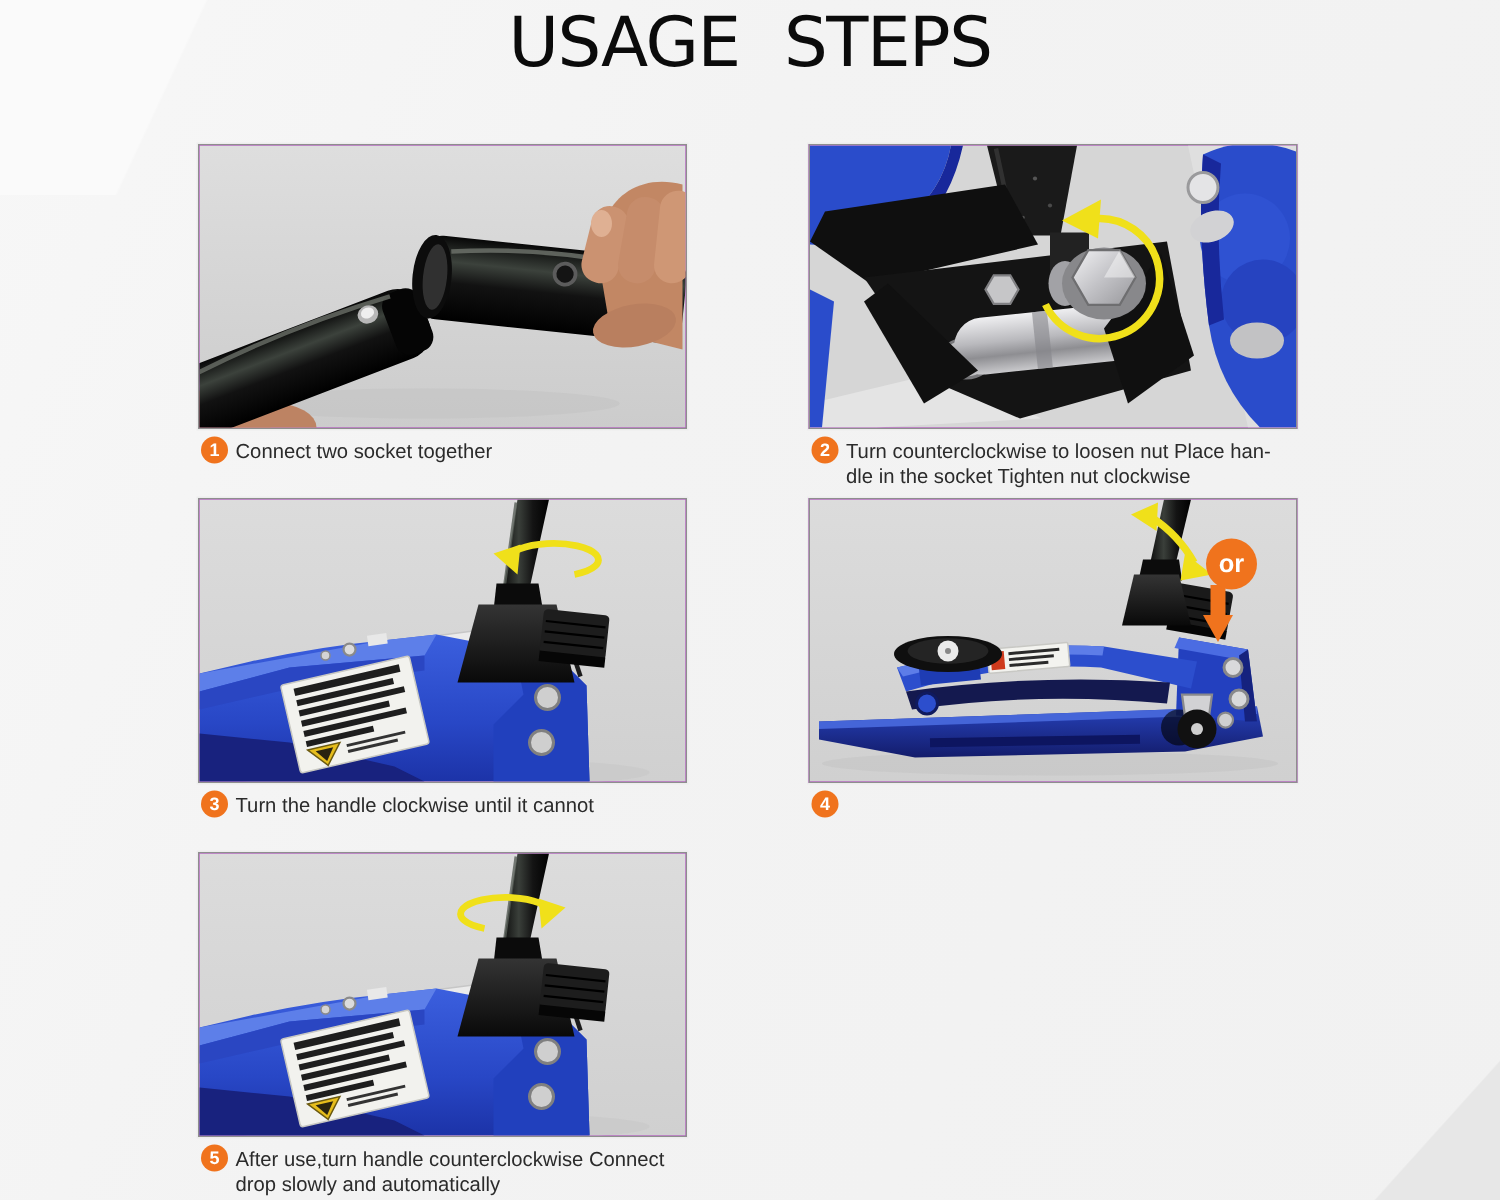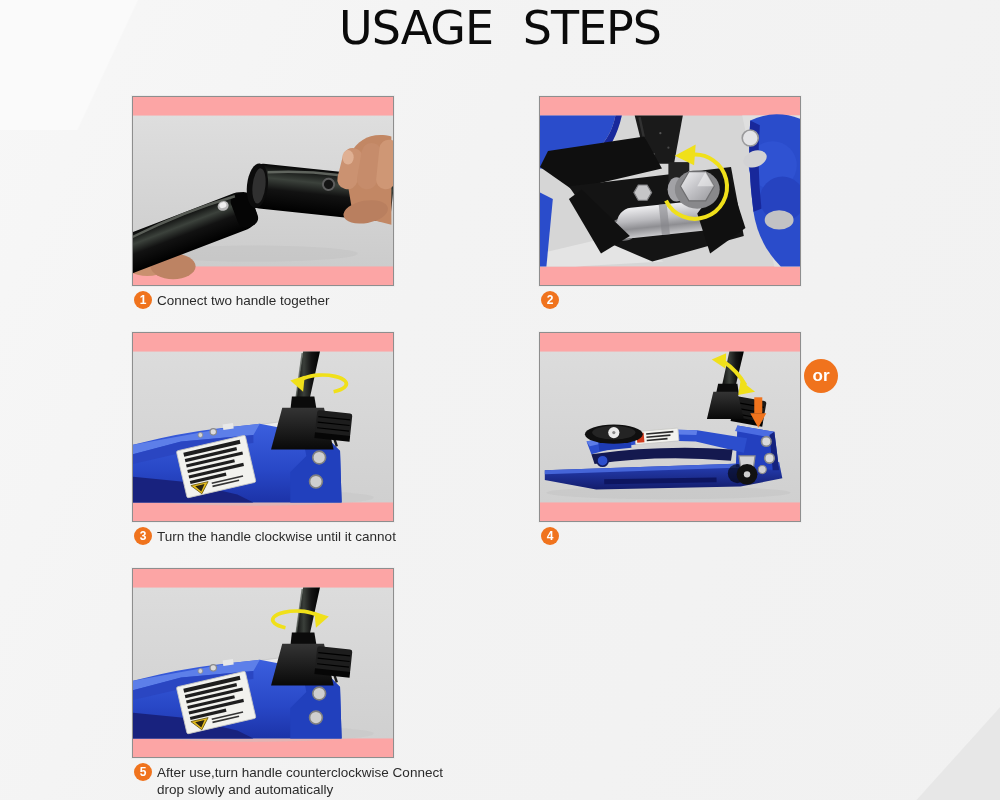--- a/index.html
+++ b/index.html
@@ -20,22 +20,22 @@
     pointer-events:none;
   }
   .page-title {
     position:absolute; top:0; left:0; right:0;
     text-align:center;
     font-family:"DejaVu Sans", sans-serif;
     font-weight:400; font-size:46px; line-height:56px;
     letter-spacing:-1px; word-spacing:16px; color:#0b0b0b;
   }
   .panel {
-    position:absolute; width:262px; height:190px;
-    border:1px solid #8e8e8e; background:#fca5a5;
+    position:absolute; width:326px; height:190px;
+    border:1px solid #8e8e8e; background:#d946ef;
     box-shadow:0 0 0 1px #ededed;
   }
   .panel svg { display:block; width:100%; height:100%; }
   .caption {
     position:absolute; display:flex; align-items:flex-start; gap:5px;
     width:360px; color:#2b2b2b; font-size:13.5px;
   }
   .badge {
     flex:0 0 18px; width:18px; height:18px; border-radius:50%;
     background:#f0731d; color:#ffffff; font-weight:bold; font-size:12px;
@@ -405,24 +405,26 @@
 
   <g>
     <path d="M190,50 A30,11 0 1 1 234,40" stroke="#f0e01a" stroke-width="4.5" fill="none"></path>
     <polygon points="244,36 226,30 228,50" fill="#f0e01a"></polygon>
   </g>
 </svg>
 </div>
 
 <div class="caption" id="cap1">
   <span class="badge">1</span>
-  <span class="cap-text">Connect two handle together</span>
+  <span class="cap-text">Connect two socket together</span>
 </div>
 <div class="caption" id="cap2">
   <span class="badge">2</span>
+  <span class="cap-text">Turn counterclockwise to loosen nut Place han-
+dle in the socket Tighten nut clockwise</span>
 </div>
 <div class="caption" id="cap3">
   <span class="badge">3</span>
   <span class="cap-text">Turn the handle clockwise until it cannot</span>
 </div>
 <div class="caption" id="cap4">
   <span class="badge">4</span>
 </div>
 <div class="caption" id="cap5">
   <span class="badge">5</span>

